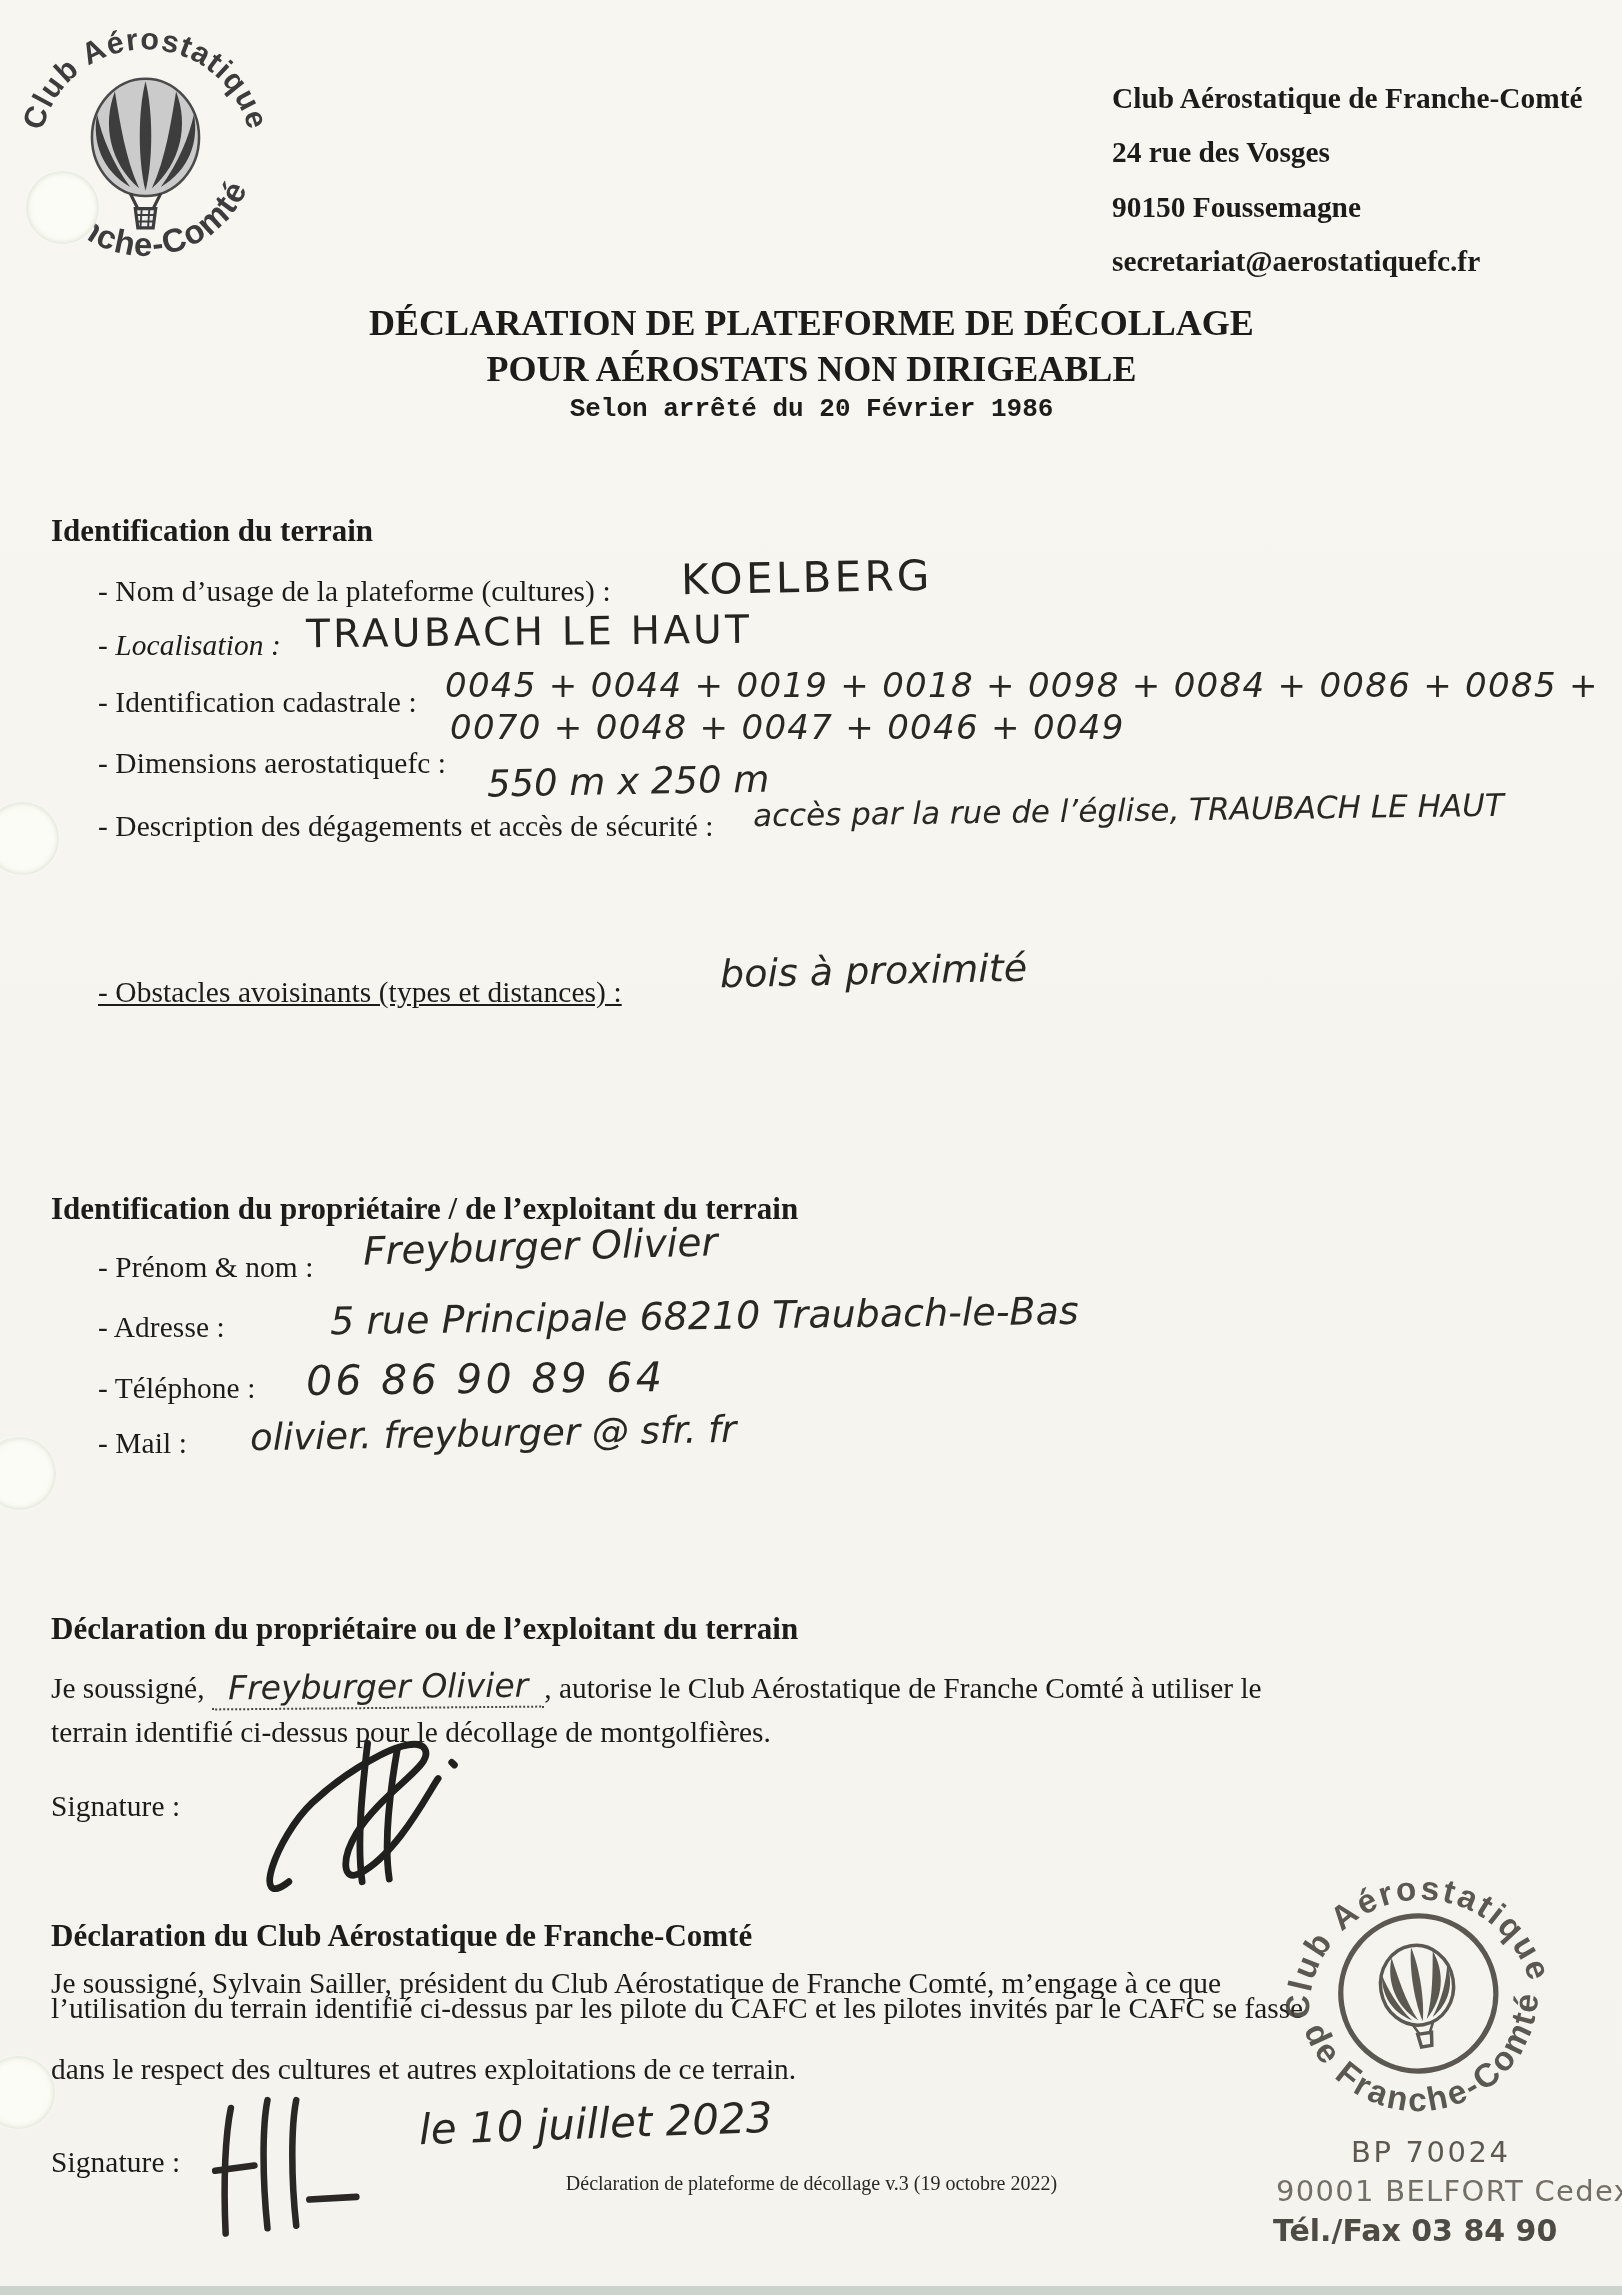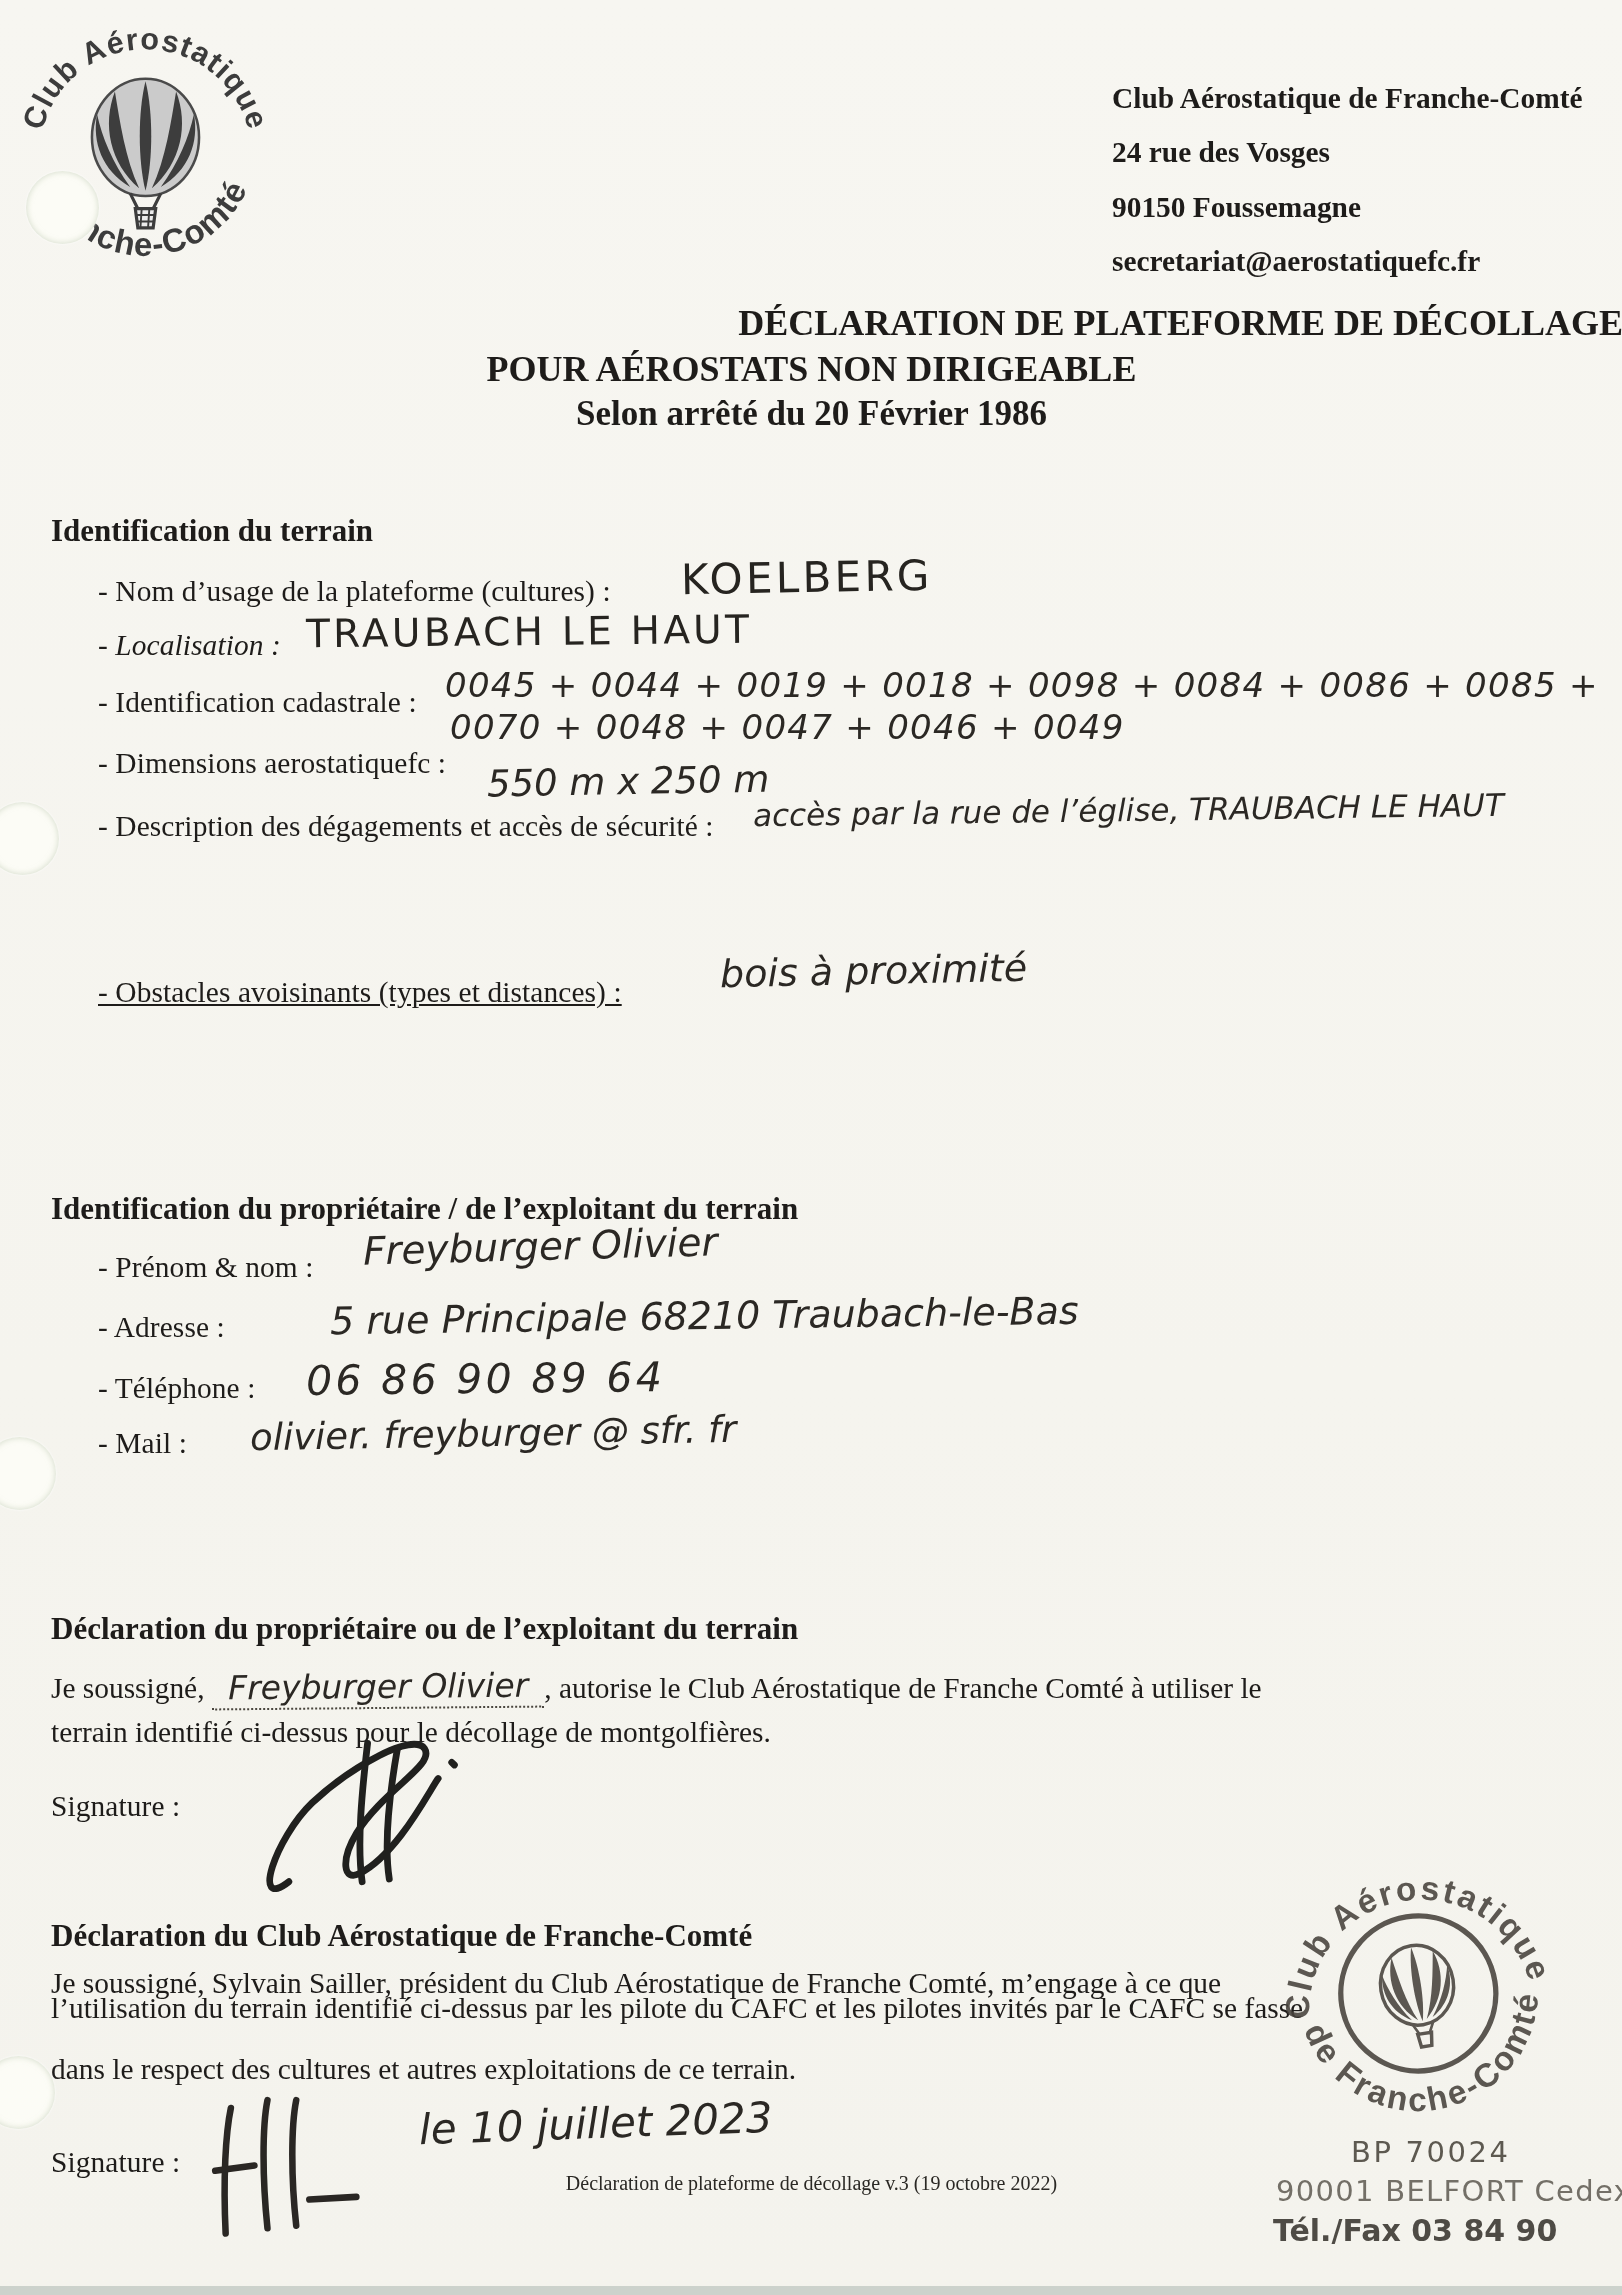--- a/index.html
+++ b/index.html
@@ -91,23 +91,23 @@
     </g>
   </svg>
 
   <div class="abs addr" style="left:1112px;top:71px;">
     <div>Club Aérostatique de Franche-Comté</div>
     <div>24 rue des Vosges</div>
     <div>90150 Foussemagne</div>
     <div>secretariat@aerostatiquefc.fr</div>
   </div>
 
-  <div class="abs title-line" style="top:302px;font-size:36px;text-align:right;">DÉCLARATION DE PLATEFORME DE DÉCOLLAGE</div>
+  <div class="abs title-line" style="top:302px;font-size:36px;">DÉCLARATION DE PLATEFORME DE DÉCOLLAGE</div>
   <div class="abs title-line" style="top:348px;font-size:36px;">POUR AÉROSTATS NON DIRIGEABLE</div>
-  <div class="abs title-line" style="top:394px;font-size:35px;">Selon arrêté du 20 Février 1986</div>
+  <div class="abs title-line" style="top:394px;font-size:26px;font-family:Liberation Mono, monospace;">Selon arrêté du 20 Février 1986</div>
 
   <div class="abs heading" style="left:51px;top:497px;">Identification du terrain</div>
 
   <div class="abs lbl" style="left:98px;top:575px;">- Nom d’usage de la plateforme (cultures) :</div>
   <div class="abs hw-caps" style="left:681px;top:553px;font-size:42px;transform:rotate(-1deg);">KOELBERG</div>
 
   <div class="abs lbl" style="left:98px;top:629px;font-style:italic;">- Localisation :</div>
   <div class="abs hw-caps" style="left:306px;top:609px;font-size:39px;transform:rotate(-.6deg);">TRAUBACH LE HAUT</div>
 
   <div class="abs lbl" style="left:98px;top:686px;">- Identification cadastrale :</div>

